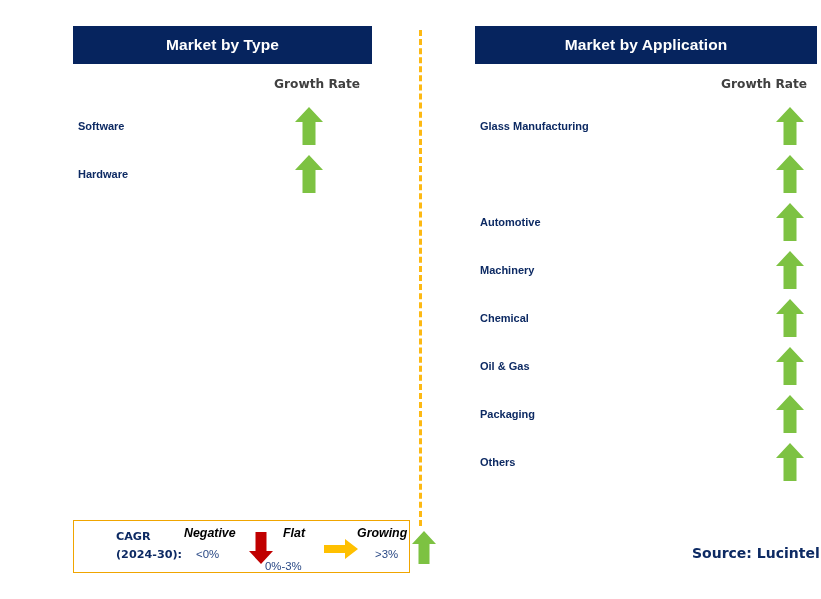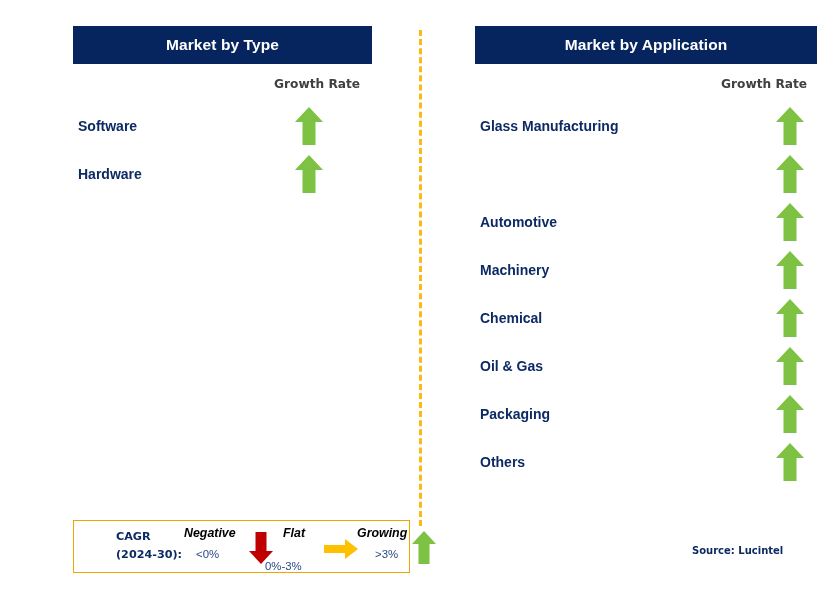--- a/index.html
+++ b/index.html
@@ -68,21 +68,21 @@
     position: absolute;
     height: 48px;
     display: flex;
     align-items: center;
   }
   #panel-type .row { left: 78px; width: 260px; }
   #panel-application .row { left: 48px; width: 310px; }
 
   .row-label {
     font-weight: bold;
-    font-size: 14px;
+    font-size: 11px;
     color: #0d2a63;
     white-space: nowrap;
     flex: 0 0 auto;
   }
   .row-arrow {
     position: absolute;
   }
   #panel-type .row-arrow { left: 216px; }
   #panel-application .row-arrow { left: 295px; }
 
@@ -162,21 +162,21 @@
   #legend-growing .legend-title { left: 249px; }
   #legend-growing .legend-sub   { left: 267px; }
   #legend-growing .legend-icon  { left: 303px; top: 9px; }
 
   #source-note {
     position: absolute;
     left: 692px;
     top: 545px;
     font-family: "DejaVu Sans", sans-serif;
     font-weight: bold;
-    font-size: 10px;
+    font-size: 14px;
     color: #0d2a63;
     white-space: nowrap;
   }
 </style>
 </head>
 <body>
 
 <div class="panel" id="panel-type">
 
   <div class="panel-header">Market by Type</div>

